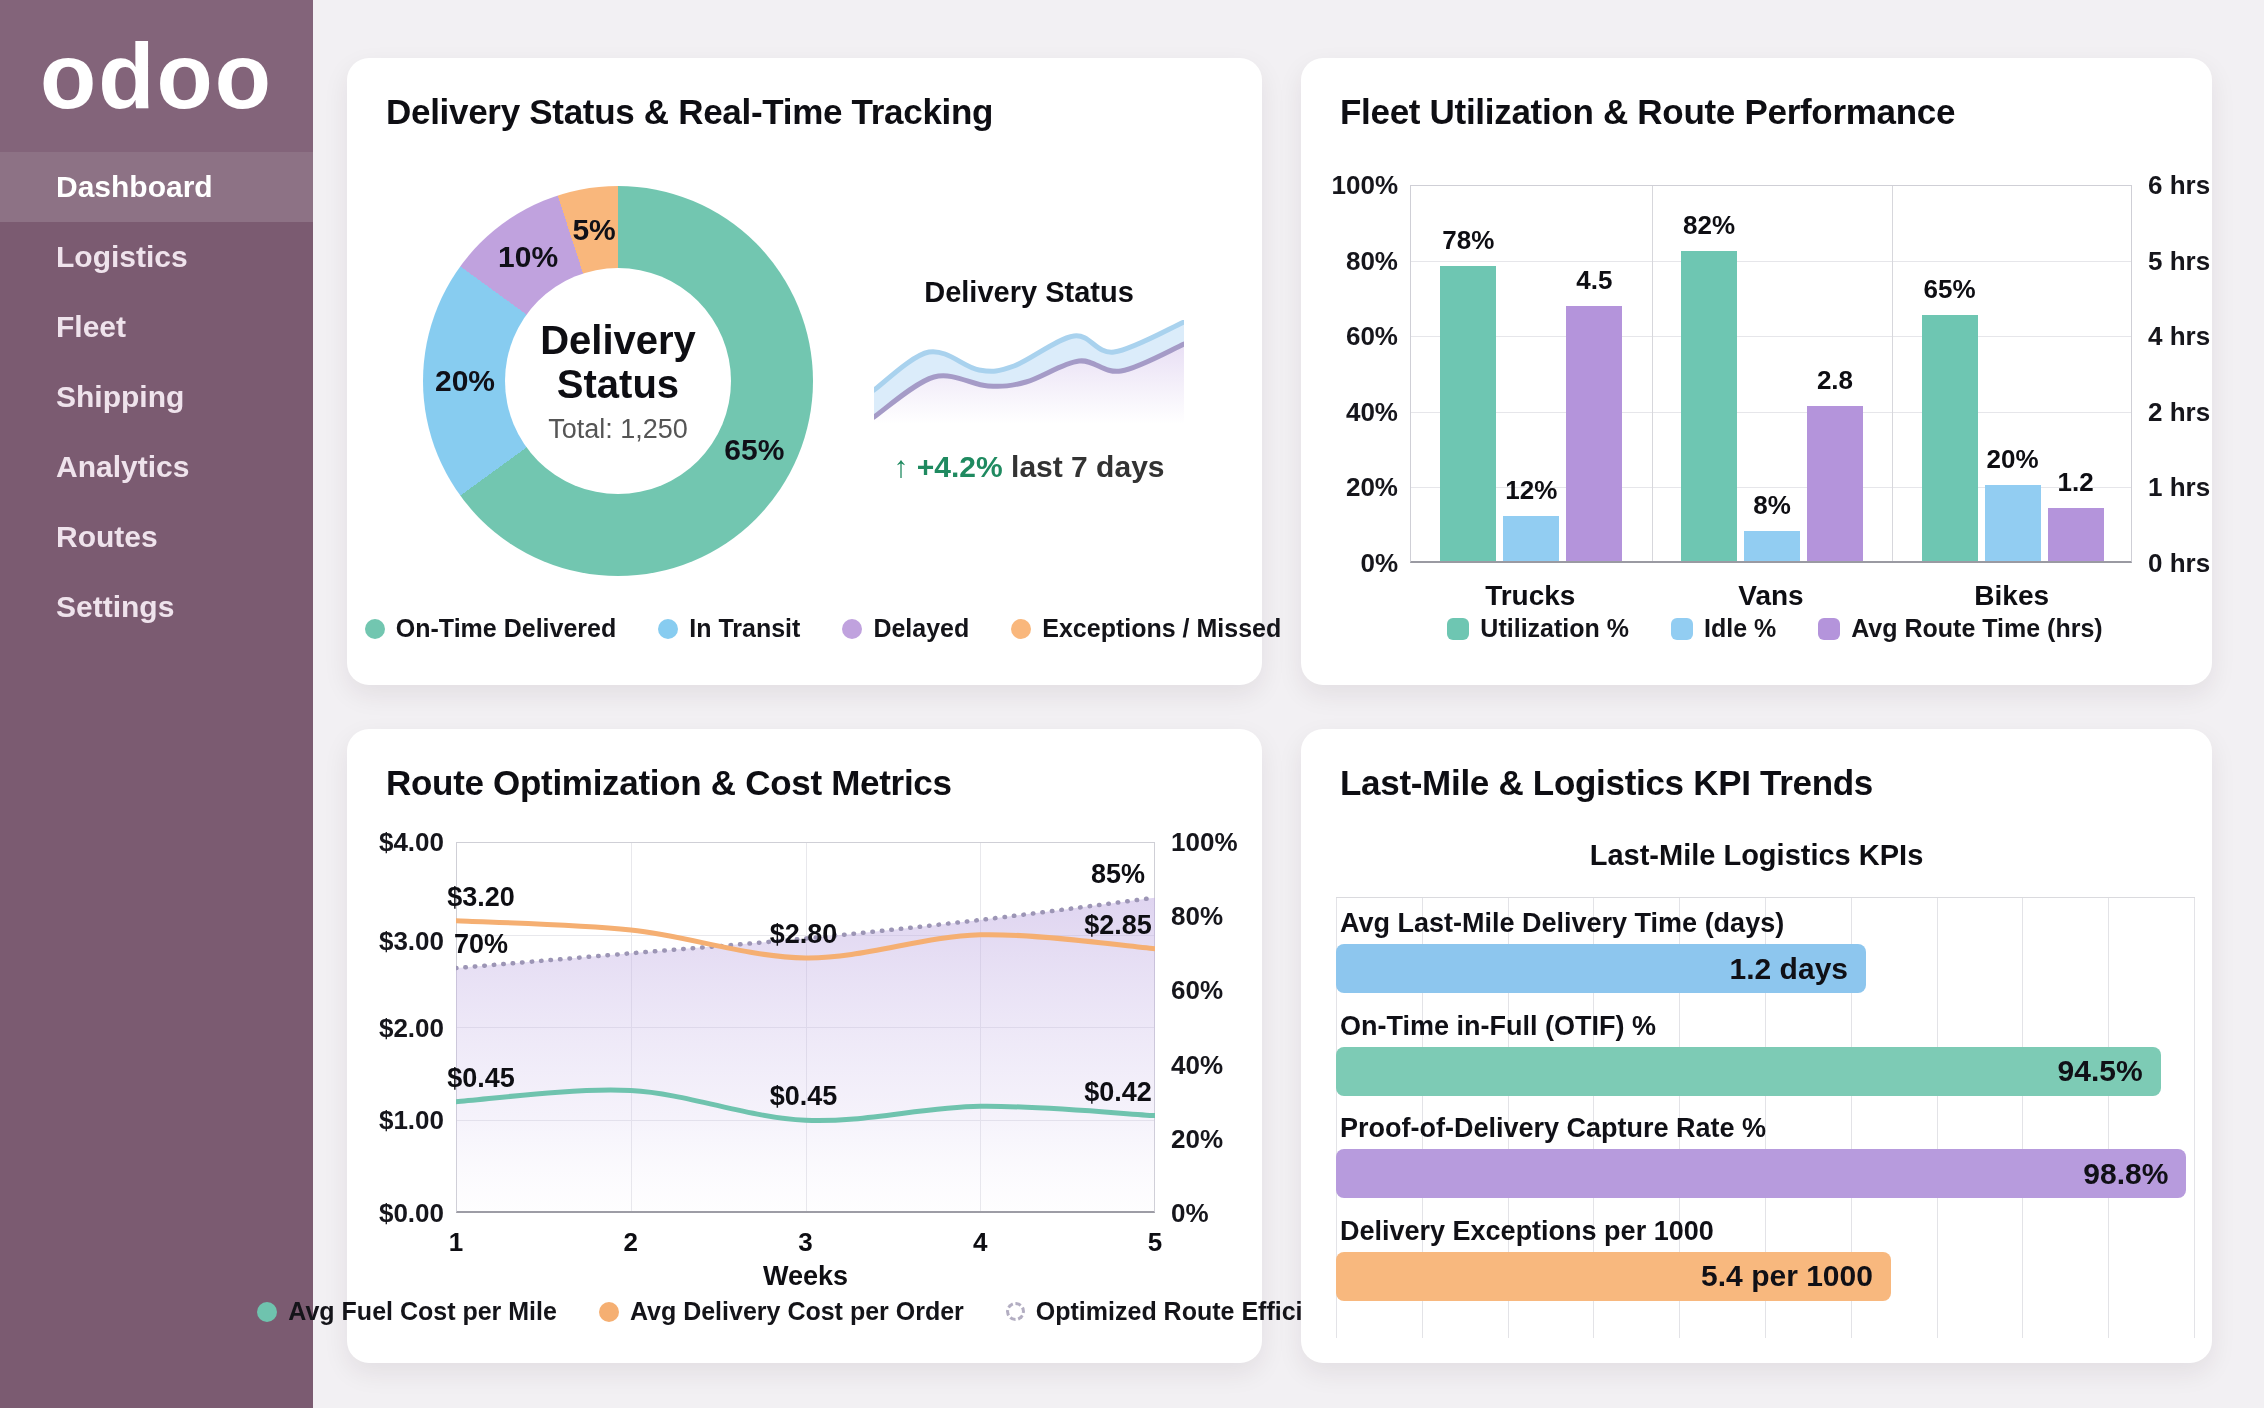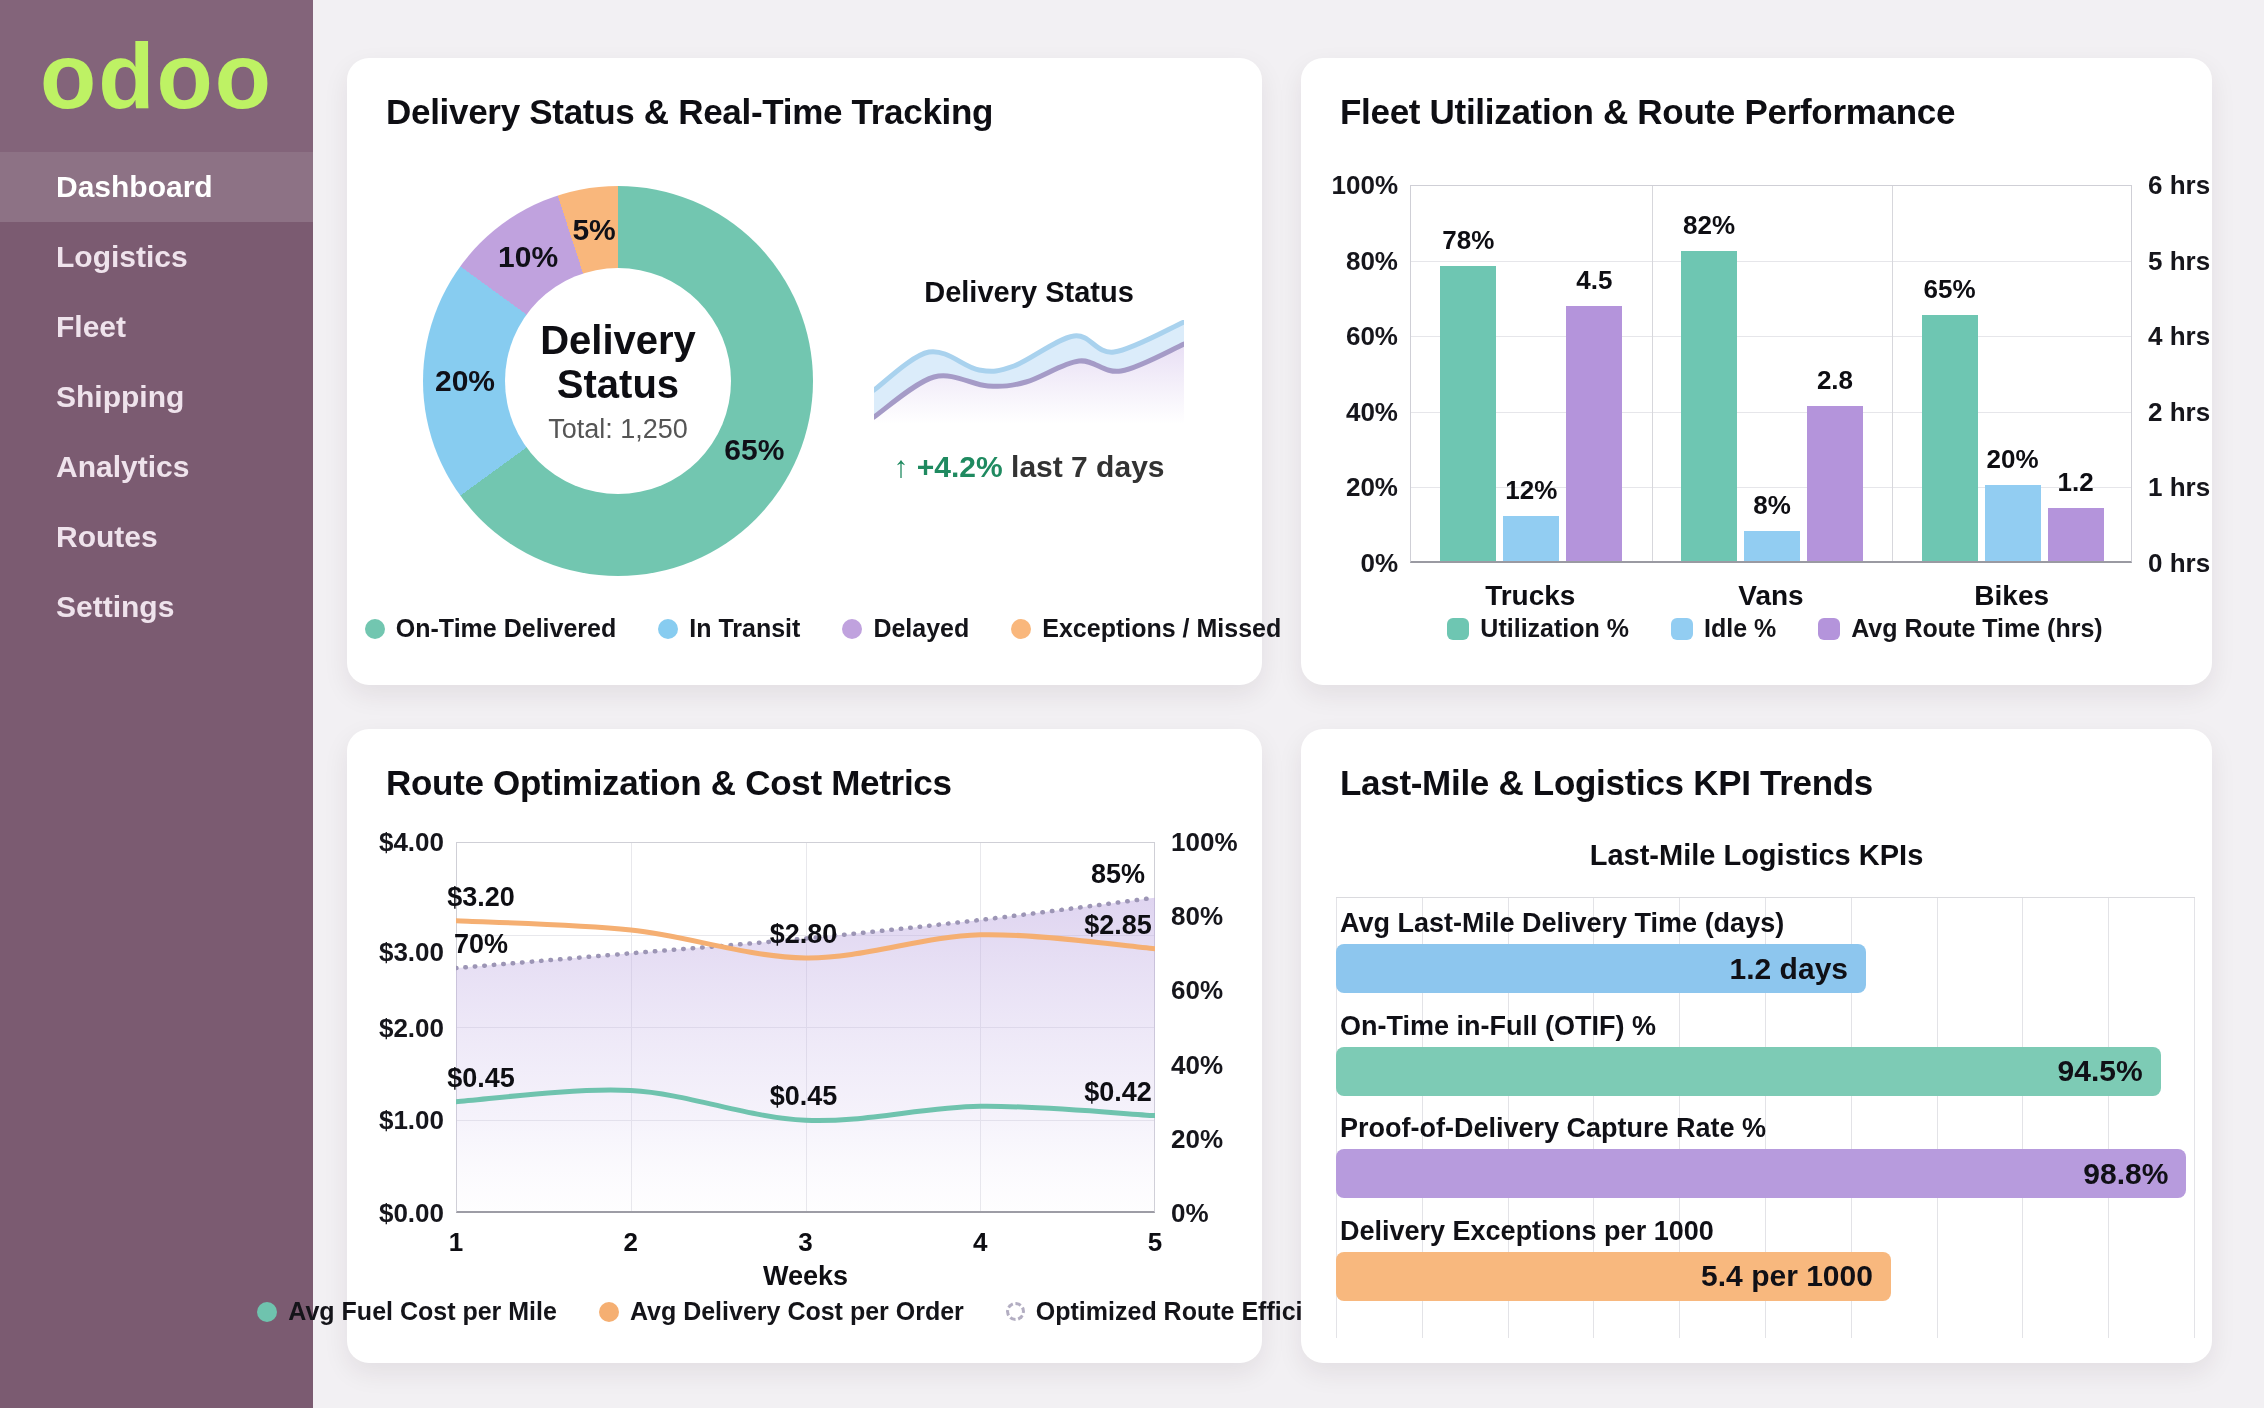--- a/index.html
+++ b/index.html
@@ -2,21 +2,21 @@
 <html><head>
 <meta charset="utf-8">
 <style>
   * { margin:0; padding:0; box-sizing:border-box; }
   html,body { width:2264px; height:1408px; }
   body { font-family:"Liberation Sans", sans-serif; background:#f2f0f3; position:relative; overflow:hidden; color:#0e0e13; }
 
   
   .sidebar { position:absolute; left:0; top:0; width:313px; height:1408px; background:#7B5B71; }
   .logo-block { height:152px; background:#83647A; display:flex; align-items:center; justify-content:center; }
-  .logo { font-size:92px; font-weight:800; color:#bef264; letter-spacing:2px; line-height:1; }
+  .logo { font-size:92px; font-weight:800; color:#ffffff; letter-spacing:2px; line-height:1; }
   .nav { position:absolute; top:152px; left:0; right:0; }
   .nav-item { height:70px; display:flex; align-items:center; padding-left:56px;
               font-size:30px; font-weight:700; color:#EFE3EC; cursor:pointer; }
   .nav-item.active { background:rgba(255,255,255,0.14); color:#ffffff; }
 
   
   .card { position:absolute; background:#ffffff; border-radius:22px;
           box-shadow:0 10px 26px rgba(46,24,44,0.08); }
   #card-delivery { left:347px;  top:58px;  width:915px; height:627px; }
   #card-fleet    { left:1301px; top:58px;  width:911px; height:627px; }
@@ -226,21 +226,21 @@
         <span class="sq" style="background: rgb(180, 148, 219);"></span>
         <span class="txt">Avg Route Time (hrs)</span>
       </div>
     </div>
 </section>
 
 <section class="card" id="card-route">
   <h2 class="card-title">Route Optimization &amp; Cost Metrics</h2>
   <div id="route-left-axis">
       <div class="axis-label axis-left" style="top: 113px;">$4.00</div>
-      <div class="axis-label axis-left" style="top: 223px;">$3.00</div>
+      <div class="axis-label axis-left" style="top: 212px;">$3.00</div>
       <div class="axis-label axis-left" style="top: 298.5px;">$2.00</div>
       <div class="axis-label axis-left" style="top: 391.25px;">$1.00</div>
       <div class="axis-label axis-left" style="top: 484px;">$0.00</div>
     </div>
   <div id="route-right-axis">
       <div class="axis-label" style="left: 824px; top: 113px;">100%</div>
       <div class="axis-label" style="left: 824px; top: 187.2px;">80%</div>
       <div class="axis-label" style="left: 824px; top: 261.4px;">60%</div>
       <div class="axis-label" style="left: 824px; top: 335.6px;">40%</div>
       <div class="axis-label" style="left: 824px; top: 409.8px;">20%</div>

